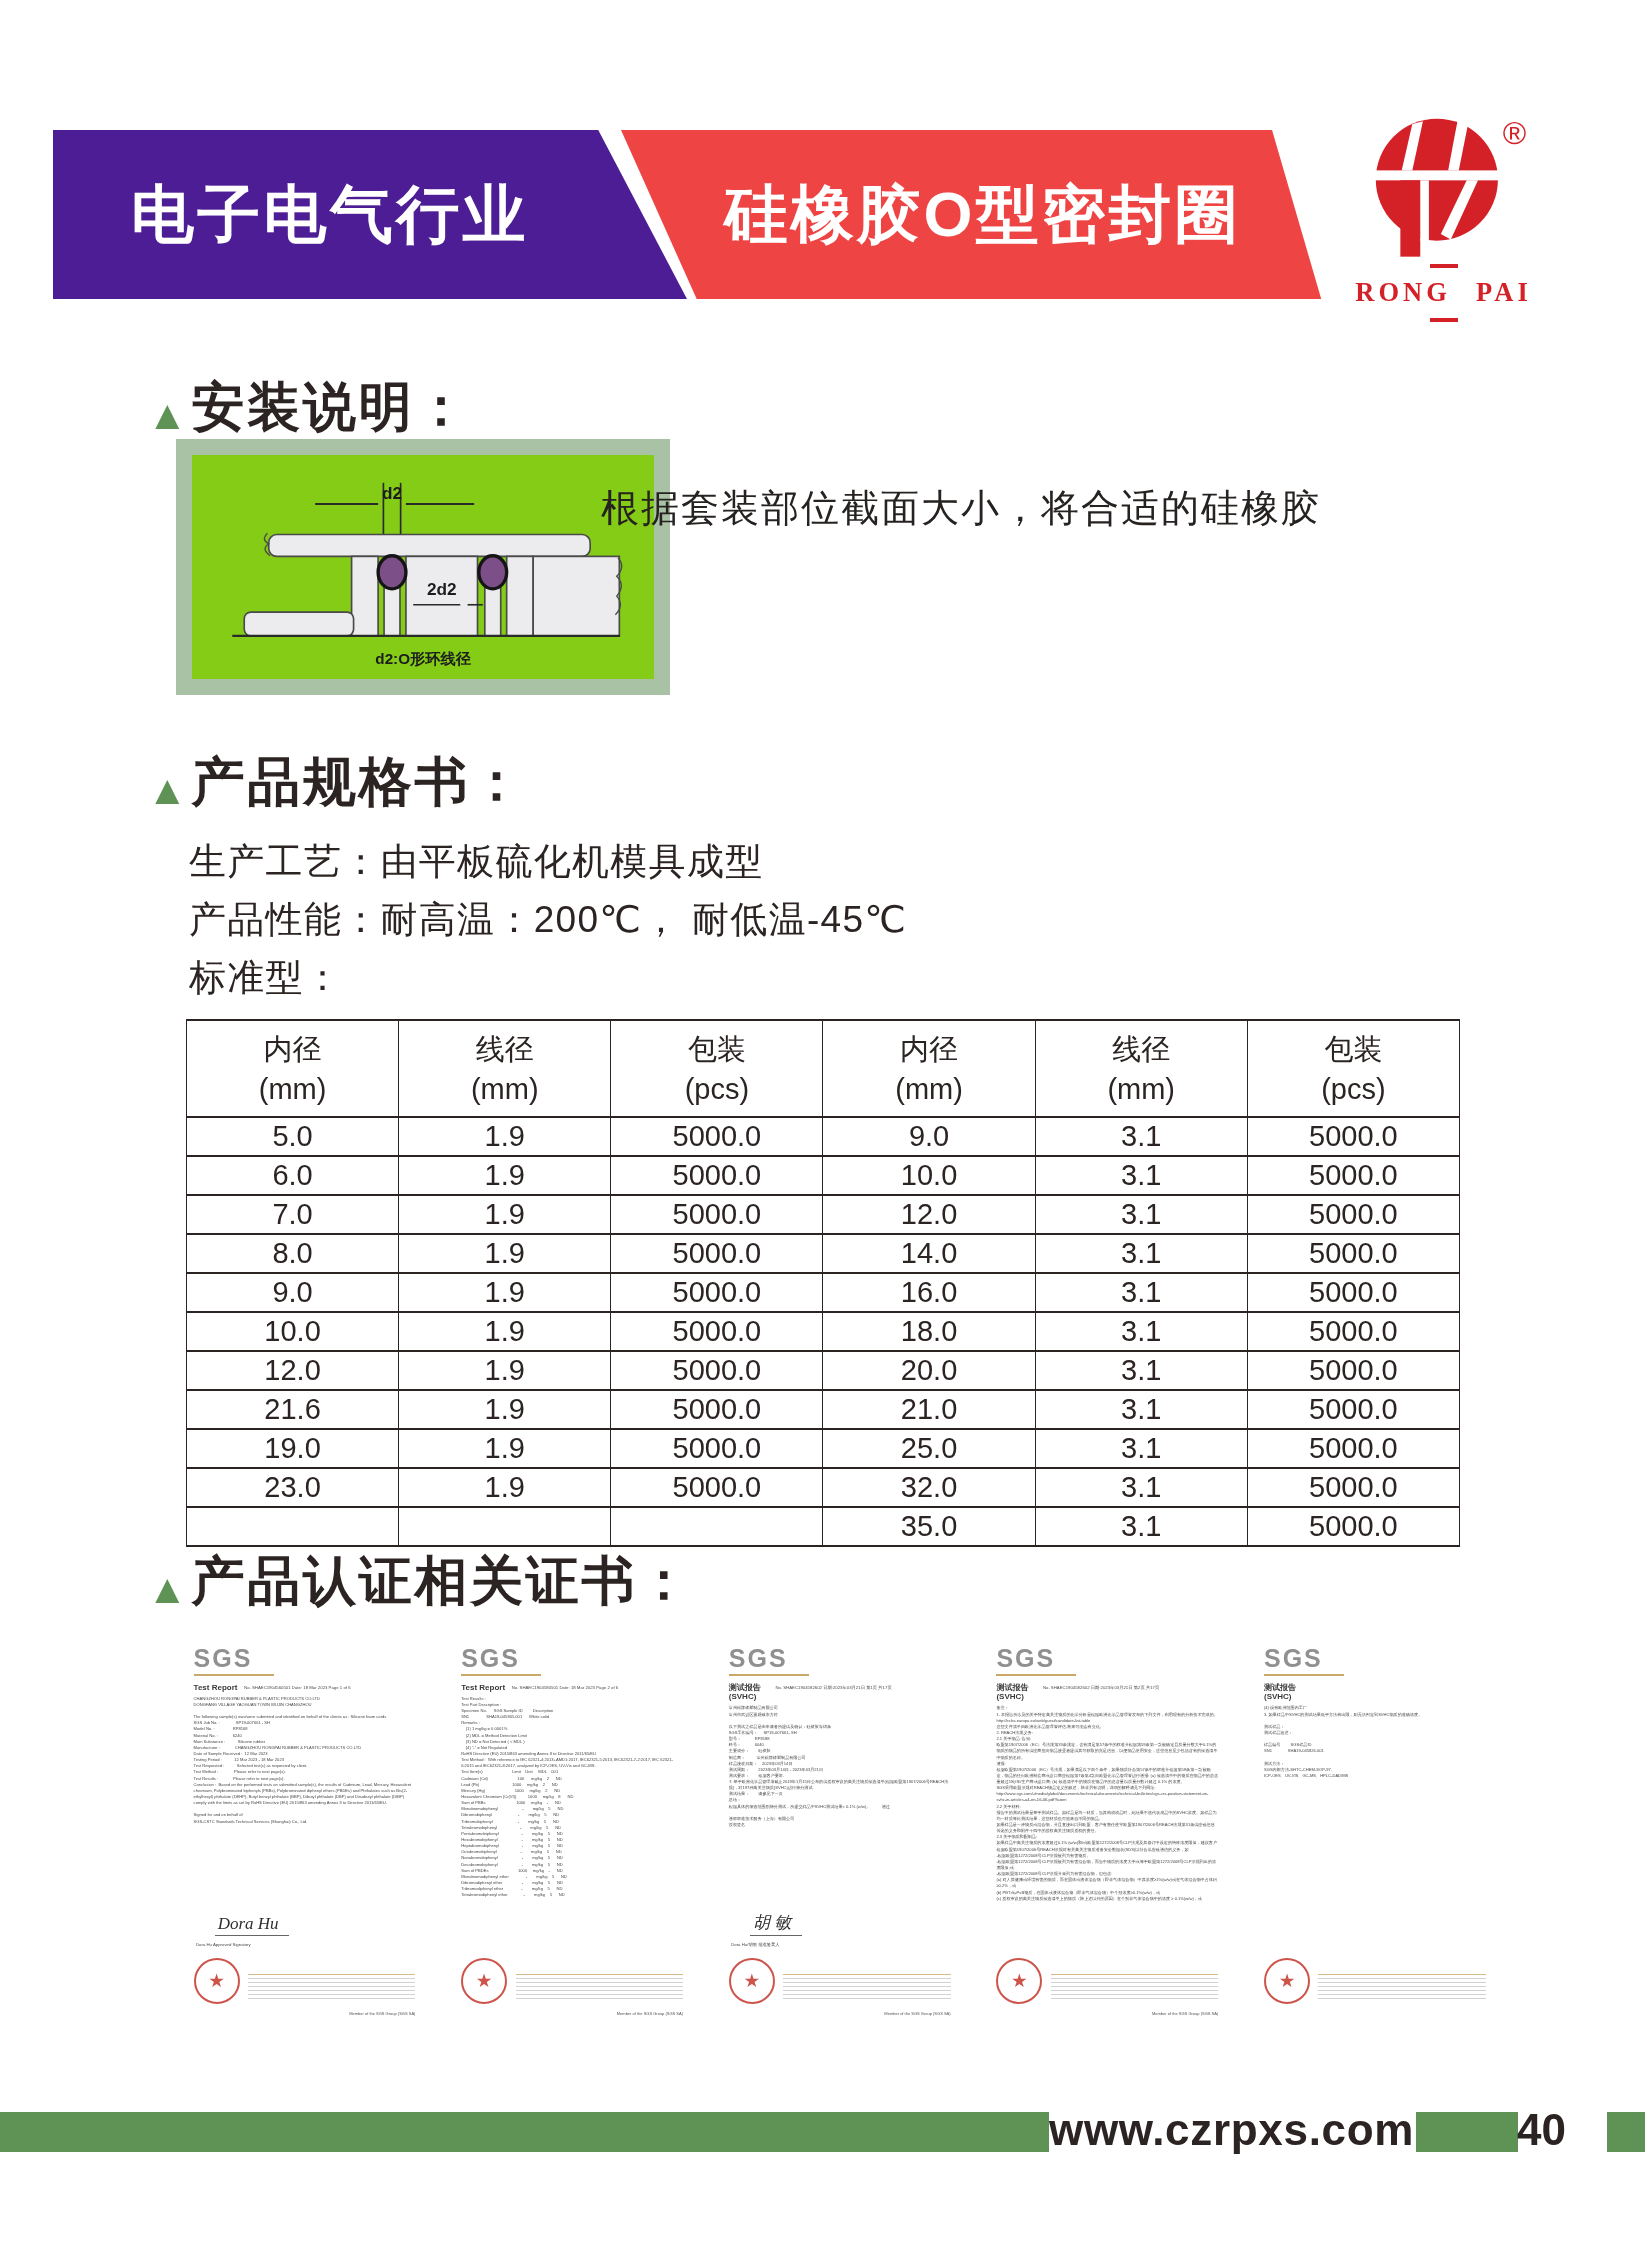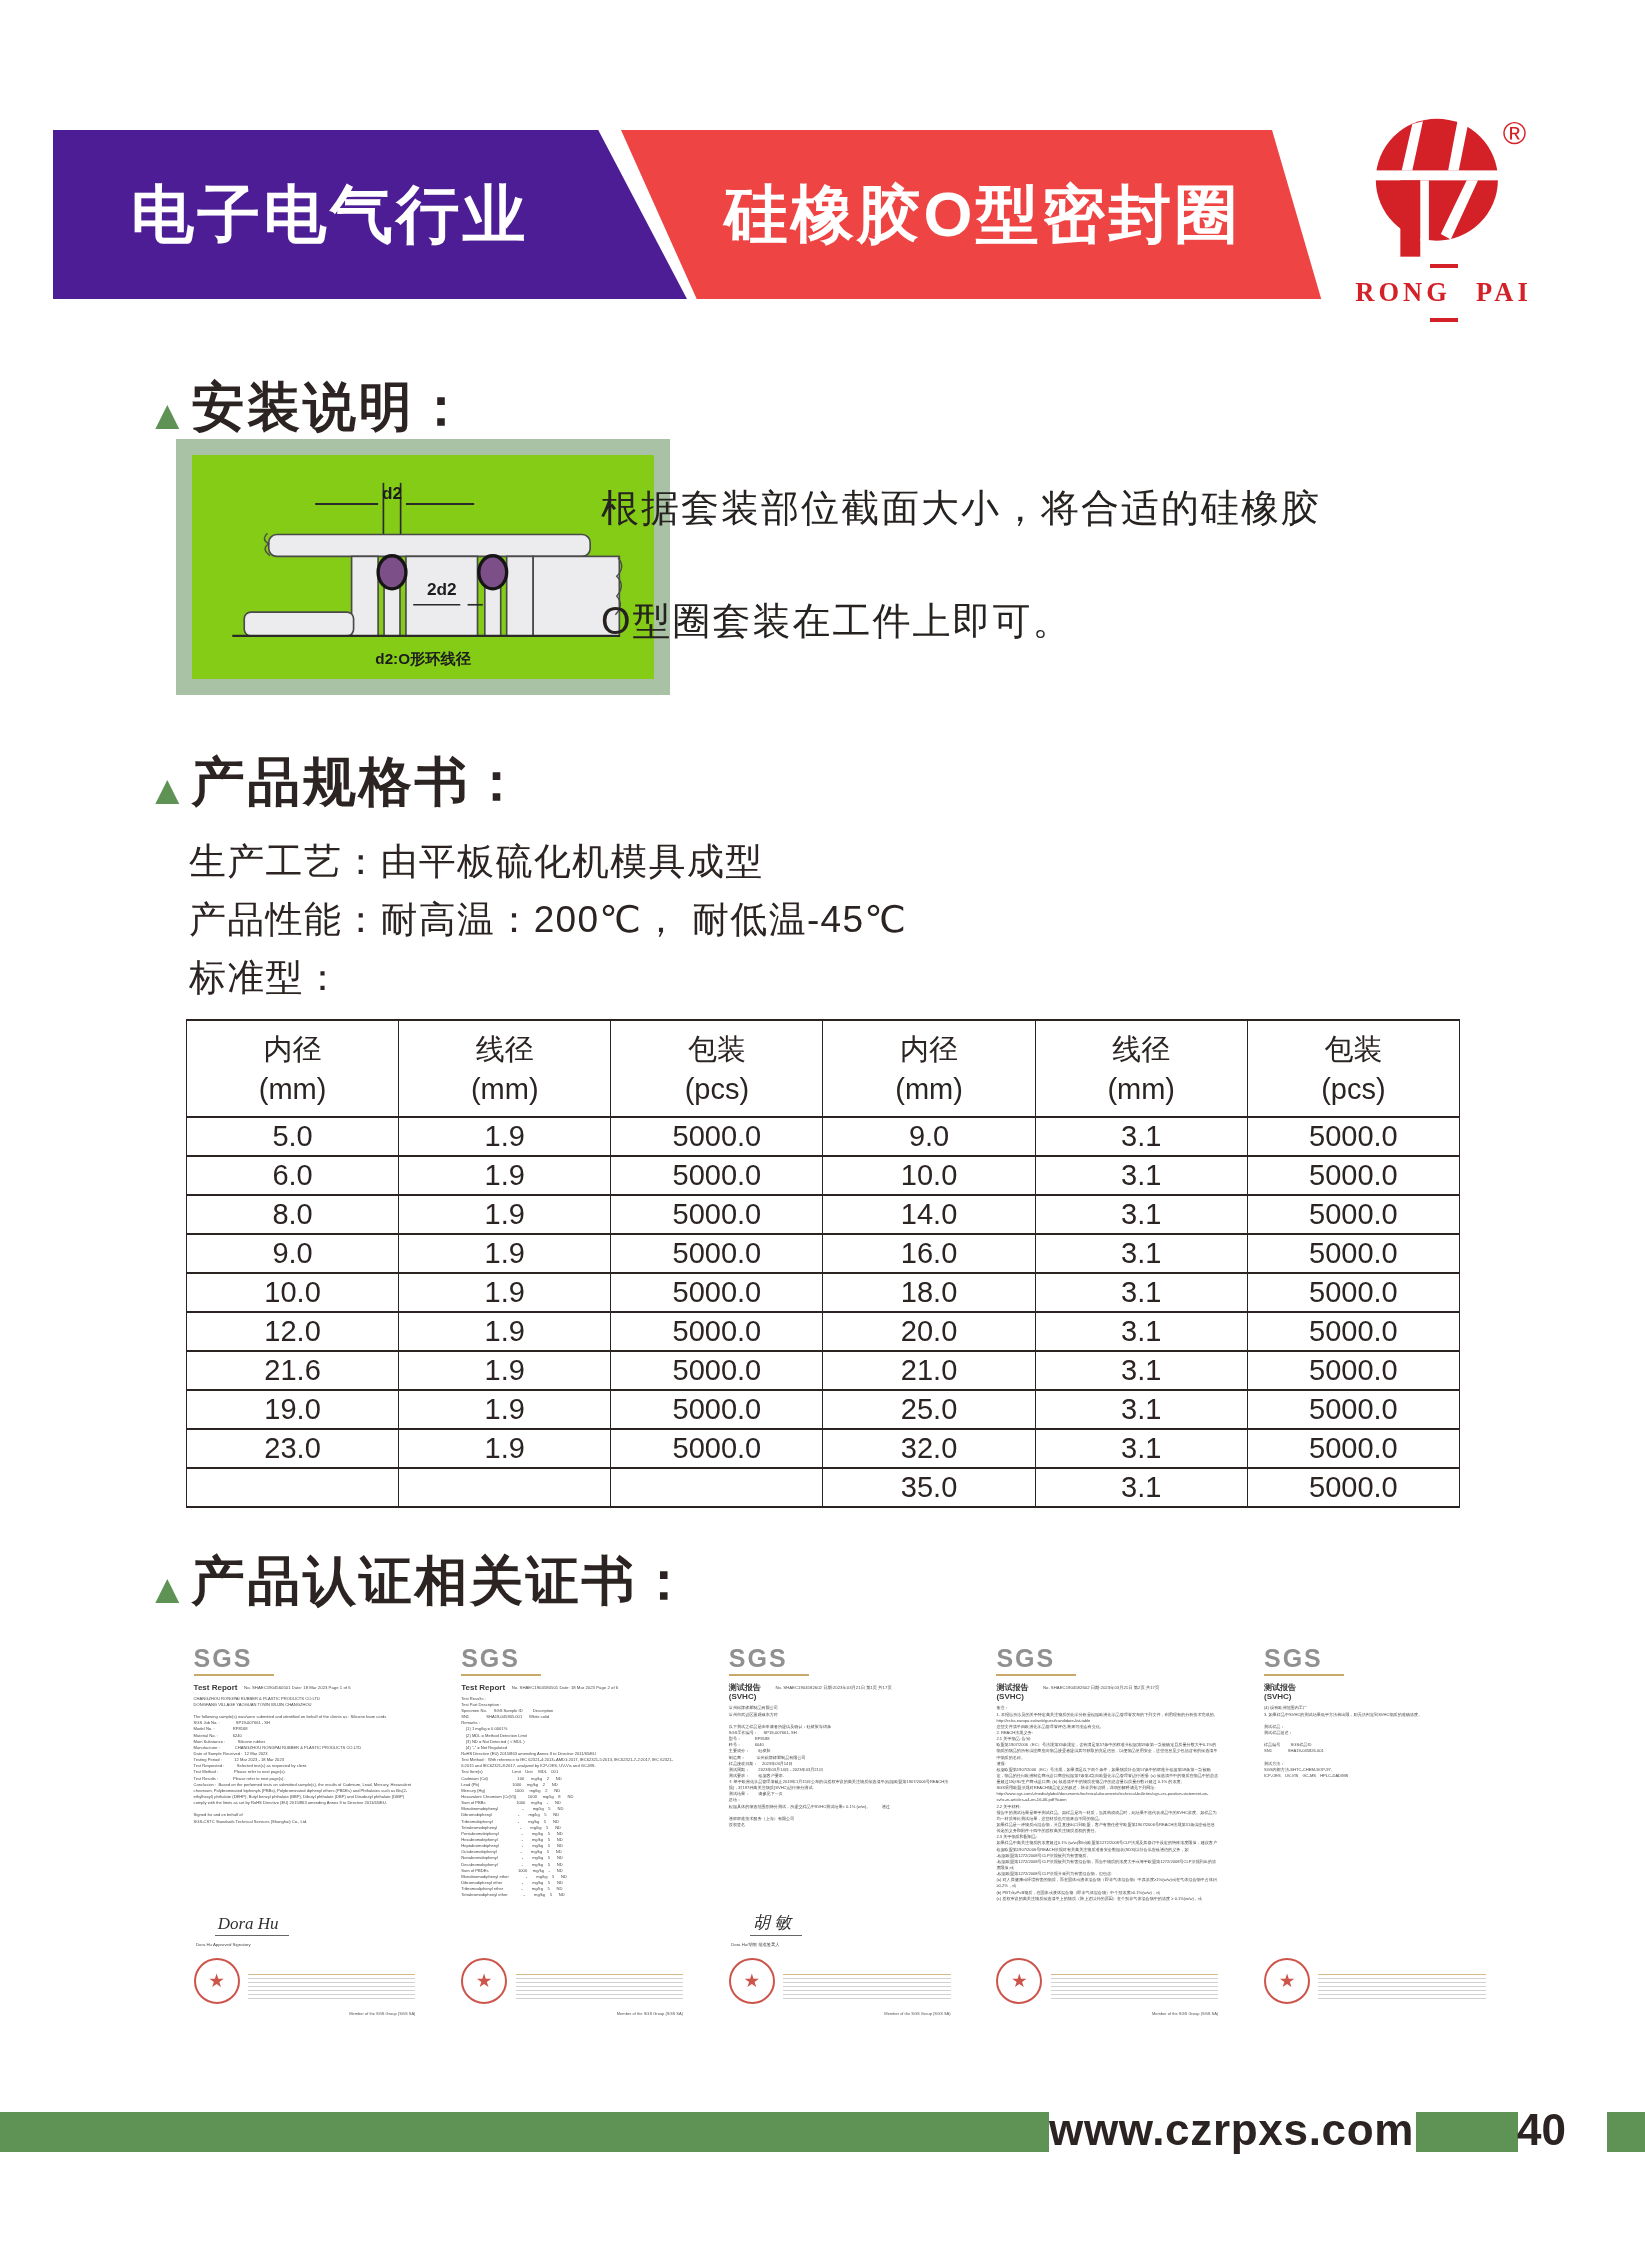--- a/index.html
+++ b/index.html
@@ -147,21 +147,20 @@
       <line x1="333" y1="226" x2="404" y2="226" stroke="#2a2a2a" stroke-width="2.5"></line>
       <line x1="415" y1="226" x2="438" y2="226" stroke="#2a2a2a" stroke-width="2.5"></line>
 
       <line x1="60" y1="273" x2="645" y2="273" stroke="#2a2a2a" stroke-width="3.5"></line>
 
       <text x="348" y="316" font-size="23" font-weight="700" text-anchor="middle" fill="#1d1d1d">d2:O形环线径</text>
     </svg>
   </div>
 
   <div class="install-desc-line desc1">根据套装部位截面大小，将合适的硅橡胶</div>
-  <div class="install-desc-line desc2">O型圈套装在工件上即可。</div>
 
   <div class="sec-head" style="top:747px;">
     <span class="tri">▲</span>
     <span class="sec-title">产品规格书：</span>
   </div>
 
   <div class="spec-lines">
     <div>生产工艺：由平板硫化机模具成型</div>
     <div>产品性能：耐高温：200℃， 耐低温-45℃</div>
     <div>标准型：</div>
@@ -203,20 +202,28 @@
           <td>5000.0</td>
           <td>9.0</td>
           <td>3.1</td>
           <td>5000.0</td>
         </tr>
         <tr>
           <td>6.0</td>
           <td>1.9</td>
           <td>5000.0</td>
           <td>10.0</td>
+          <td>3.1</td>
+          <td>5000.0</td>
+        </tr>
+        <tr>
+          <td>7.0</td>
+          <td>1.9</td>
+          <td>5000.0</td>
+          <td>12.0</td>
           <td>3.1</td>
           <td>5000.0</td>
         </tr>
         <tr>
           <td>8.0</td>
           <td>1.9</td>
           <td>5000.0</td>
           <td>14.0</td>
           <td>3.1</td>
           <td>5000.0</td>

